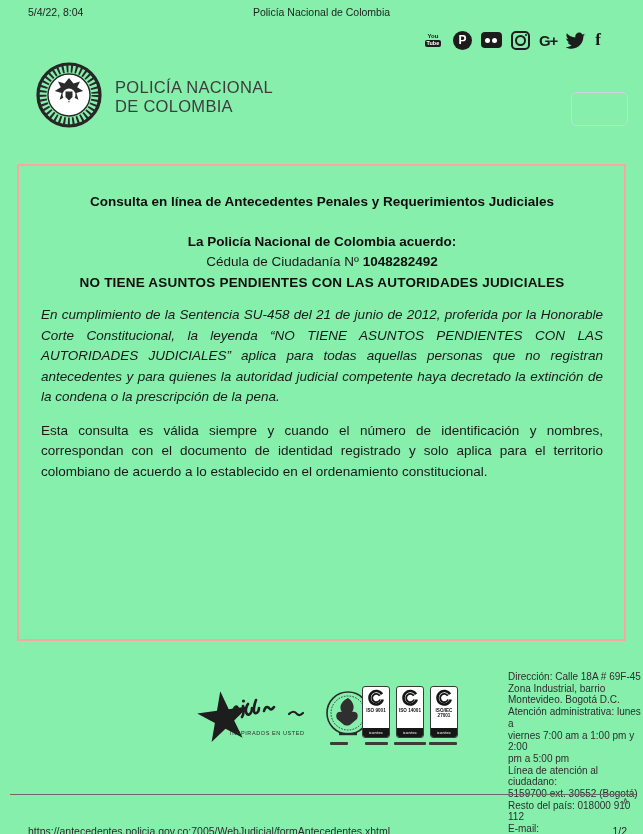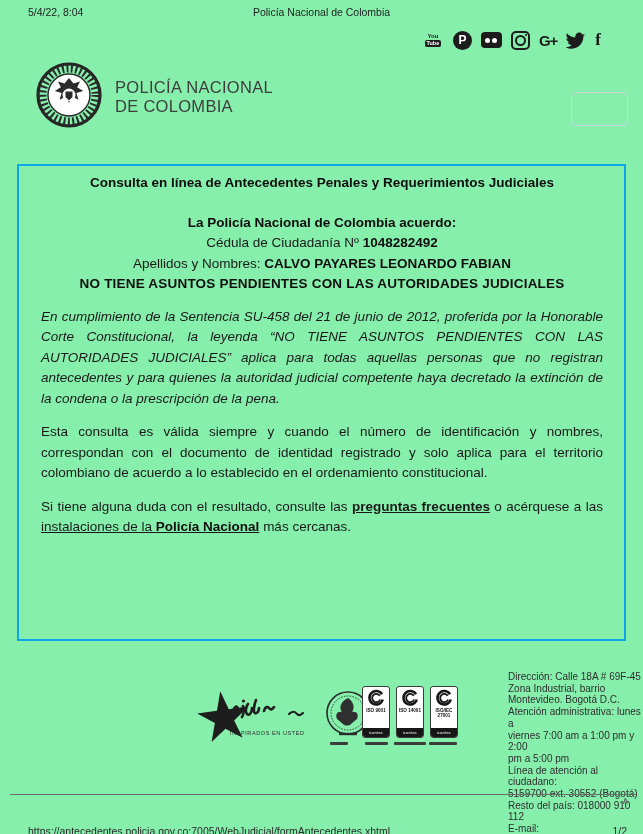--- a/index.html
+++ b/index.html
@@ -25,21 +25,21 @@
   .insta em{position:absolute;top:1px;right:1px;width:2px;height:2px;border-radius:50%;background:#1e1e1e;}
   .gplus{font-size:15px;font-weight:bold;letter-spacing:-1px;color:#1c1c1c;}
   .fb{font-size:17px;font-weight:bold;color:#171717;font-family:"Liberation Serif",serif;}
   
   .brand{position:absolute;left:36px;top:62px;display:flex;align-items:center;gap:13px;}
   .wordmark{font-size:16.5px;line-height:19px;color:#3d3d3d;letter-spacing:.3px;}
   .img-placeholder{position:absolute;left:571px;top:92px;width:55px;height:32px;border:1.5px solid #ccd6de;border-radius:5px;}
   
   .cert-box{
     position:absolute;left:17px;top:164px;width:609px;height:477px;box-sizing:border-box;
-    border:2px solid #0ea5e9;padding:5px 21px 0 22px;
+    border:2px solid #fca5a5;padding:24px 21px 0 22px;
     font-size:13.5px;line-height:20.5px;color:#191919;
   }
   .c{text-align:center;}
   .b{font-weight:bold;color:#0e0e0e;}
   .box-title{margin:2px 0 0;}
   .informa{margin-top:19px;}
   .result-head{letter-spacing:.2px;}
   .para{text-align:justify;text-align-last:left;margin:13px 0 0;}
   .para.first{margin-top:12px;font-style:italic;}
   .link{color:inherit;text-decoration:underline;cursor:pointer;}
@@ -111,25 +111,23 @@
       <span>POLICÍA NACIONAL</span><br>
       <span>DE COLOMBIA</span>
     </span>
   </div>
   <div class="img-placeholder"></div>
 
   <div class="cert-box">
     <p class="c b box-title">Consulta en línea de Antecedentes Penales y Requerimientos Judiciales</p>
     <div class="c b informa">La Policía Nacional de Colombia acuerdo:</div>
     <div class="c"><span>Cédula de Ciudadanía Nº </span><span class="b">1048282492</span></div>
-    <div class="c"><span>Apellidos y Nombres: </span><span class="b">CALVO PAYARES LEONARDO FABIAN</span></div>
     <div class="c b result-head">NO TIENE ASUNTOS PENDIENTES CON LAS AUTORIDADES JUDICIALES</div>
     <p class="para first">En cumplimiento de la Sentencia SU-458 del 21 de junio de 2012, proferida por la Honorable Corte Constitucional, la leyenda “NO TIENE ASUNTOS PENDIENTES CON LAS AUTORIDADES JUDICIALES” aplica para todas aquellas personas que no registran antecedentes y para quienes la autoridad judicial competente haya decretado la extinción de la condena o la prescripción de la pena.</p>
     <p class="para">Esta consulta es válida siempre y cuando el número de identificación y nombres, correspondan con el documento de identidad registrado y solo aplica para el territorio colombiano de acuerdo a lo establecido en el ordenamiento constitucional.</p>
-    <p class="para"><span>Si tiene alguna duda con el resultado, consulte las </span><a class="link b">preguntas frecuentes</a><span> o acérquese a las </span><a class="link"><span>instalaciones de la </span><span class="b">Policía Nacional</span></a><span> más cercanas.</span></p>
   </div>
 
   <div class="campaign">
     <span class="star"></span>
     <svg class="script-svg" width="78" height="32" viewBox="0 0 78 32" aria-hidden="true">
       <path d="M4 24 C7 10 11 9 12 20 M16 12 c1 6 0 10-1 11 m6-13 c-2 2-3 8-1 10 c2 2 5-1 5-6 m4-8 c-2 5-3 12-1 13 c2 1 4-2 4-5 m5 3 c1-4 3-5 5-3 c1 2 3 2 5-1" fill="none" stroke="#1f1f1f" stroke-width="2.6" stroke-linecap="round"></path>
       <circle cx="16.5" cy="7" r="1.6" fill="#1f1f1f"></circle>
       <path d="M62 20 c3-3 6-3 8 0 c2 2 4 1 6-1" fill="none" stroke="#1f1f1f" stroke-width="2.2" stroke-linecap="round"></path>
     </svg>
     <span class="tagline">INSPIRADOS EN USTED</span>

